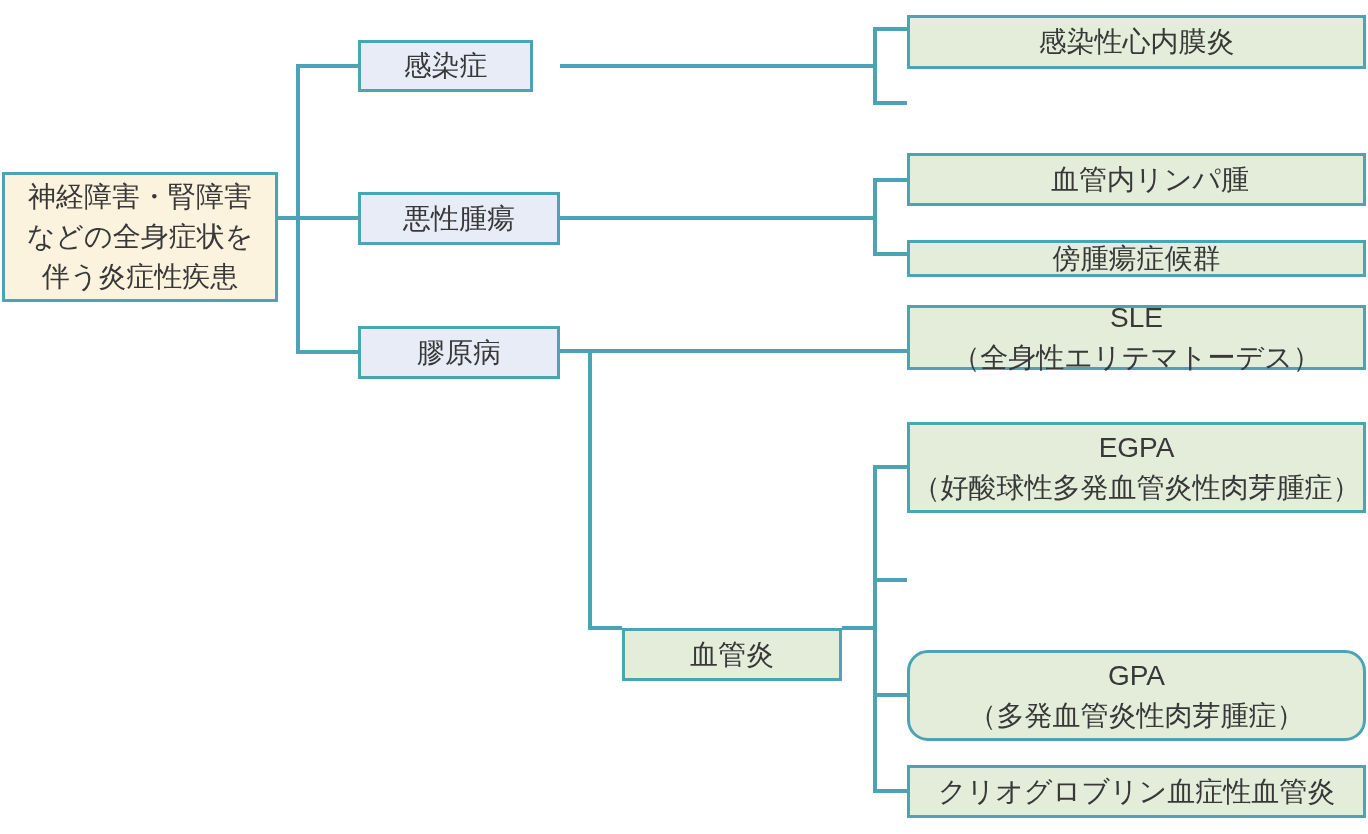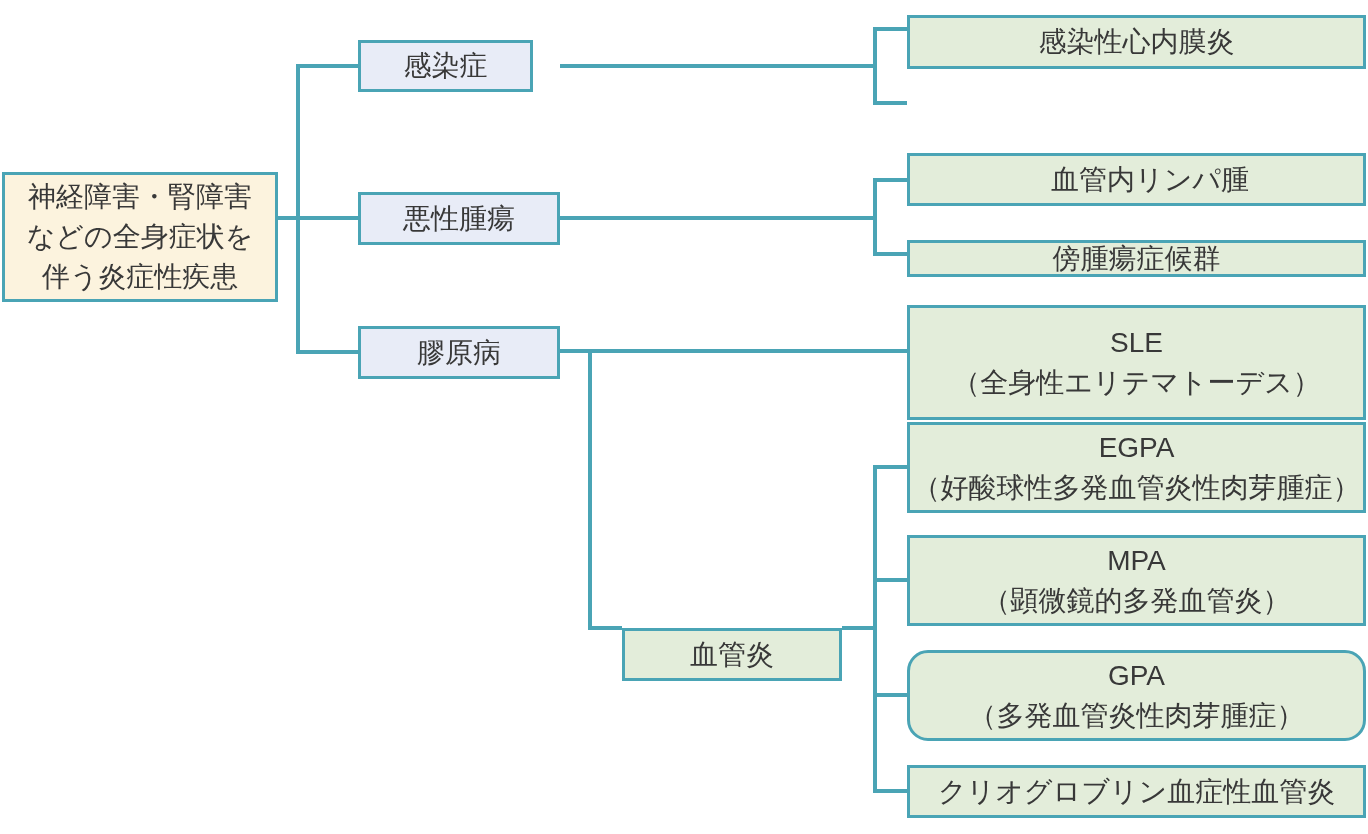--- a/index.html
+++ b/index.html
@@ -48,21 +48,21 @@
   .n-root      { left: 2px;   top: 172px; width: 276px; height: 130px; }
   .n-infection { left: 358px; top: 40px;  width: 175px; height: 52px; }
   .n-malig     { left: 358px; top: 192px; width: 202px; height: 53px; }
   .n-collagen  { left: 358px; top: 326px; width: 202px; height: 53px; text-align: center; }
   .n-vascul    { left: 622px; top: 602px; width: 220px; height: 53px; margin-top: 26px; }
   .n-leaf      { left: 907px; width: 459px; }
   .n-l1 { top: 15px;   height: 54px; font-family: Liberation Serif, serif; }
   .n-l2 { top: 77px;  height: 53px; }
   .n-l3 { top: 153px; height: 53px; padding-left: 27px; }
   .n-l4 { top: 240px; height: 37px; }
-  .n-l5 { top: 305px; height: 115px; }
+  .n-l5 { top: 305px; height: 65px; }
   .n-l6 { top: 422px; height: 91px; }
   .n-l7 { top: 535px; height: 91px; }
   .n-l8 { top: 650px; height: 91px; border-radius: 21px; }
   .n-l9 { top: 765px; height: 53px; }
 
   
   .c-trunk-v        { left: 296px; top: 64px;  width: 4px;   height: 290px; }
   .c-root-h         { left: 278px; top: 216px; width: 80px;  height: 4px; }
   .c-inf-left-h     { left: 296px; top: 64px;  width: 62px;  height: 4px; }
   .c-col-left-h     { left: 296px; top: 350px; width: 62px;  height: 4px; }
@@ -141,24 +141,20 @@
     <div>傍腫瘍症候群</div>
   </div>
   <div class="box leaf n-leaf n-l5">
     <div>SLE</div>
     <div>（全身性エリテマトーデス）</div>
   </div>
   <div class="box leaf n-leaf n-l6">
     <div>EGPA</div>
     <div>（好酸球性多発血管炎性肉芽腫症）</div>
   </div>
-  <div class="box leaf n-leaf n-l7">
-    <div>MPA</div>
-    <div>（顕微鏡的多発血管炎）</div>
-  </div>
   <div class="box leaf n-leaf n-l8">
     <div>GPA</div>
     <div>（多発血管炎性肉芽腫症）</div>
   </div>
   <div class="box leaf n-leaf n-l9">
     <div>クリオグロブリン血症性血管炎</div>
   </div>
 
 </div>
 

